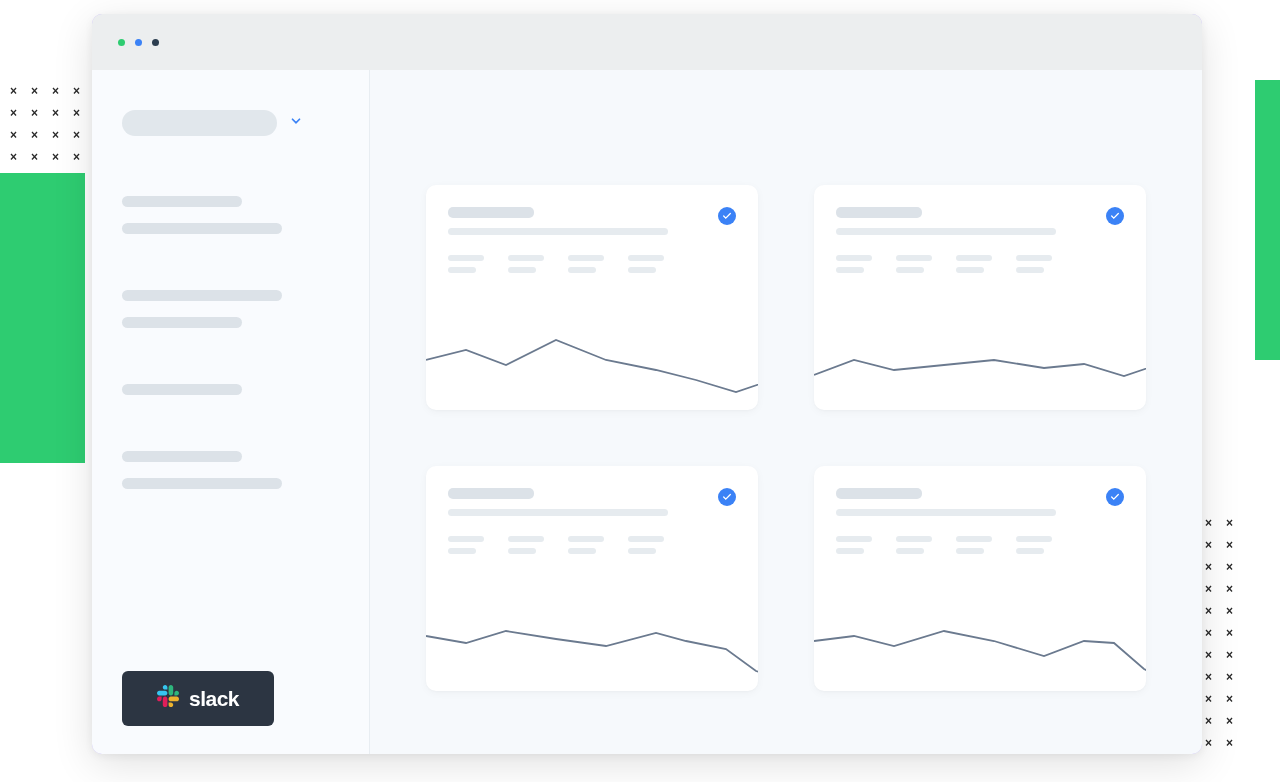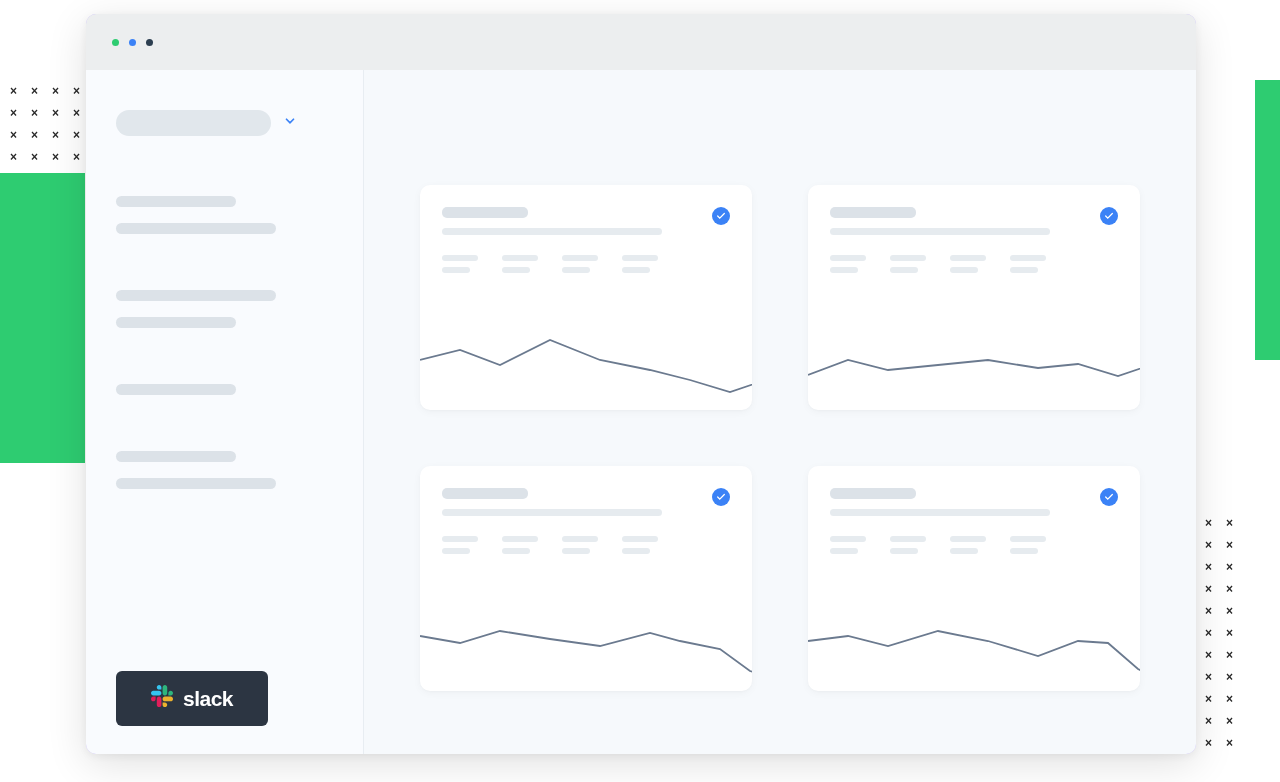--- a/index.html
+++ b/index.html
@@ -41,21 +41,21 @@
   white-space: pre;
   font-weight: bold;
 }
 .crosses-top-left { top: 80px; left: 10px; width: 90px; height: 260px; overflow: hidden; }
 .crosses-bottom-right { bottom: 20px; right: 0; width: 180px; height: 250px; overflow: hidden; }
 
 
 .browser {
   position: absolute;
   top: 14px;
-  left: 86px;
+  left: 92px;
   width: 1110px;
   height: 740px;
   background: #c4b5fd;
   border-radius: 10px;
   box-shadow: 0 10px 40px rgba(0,0,0,0.12), 0 2px 8px rgba(0,0,0,0.06);
   overflow: hidden;
   z-index: 10;
   display: flex;
   flex-direction: column;
   text-align: center;

